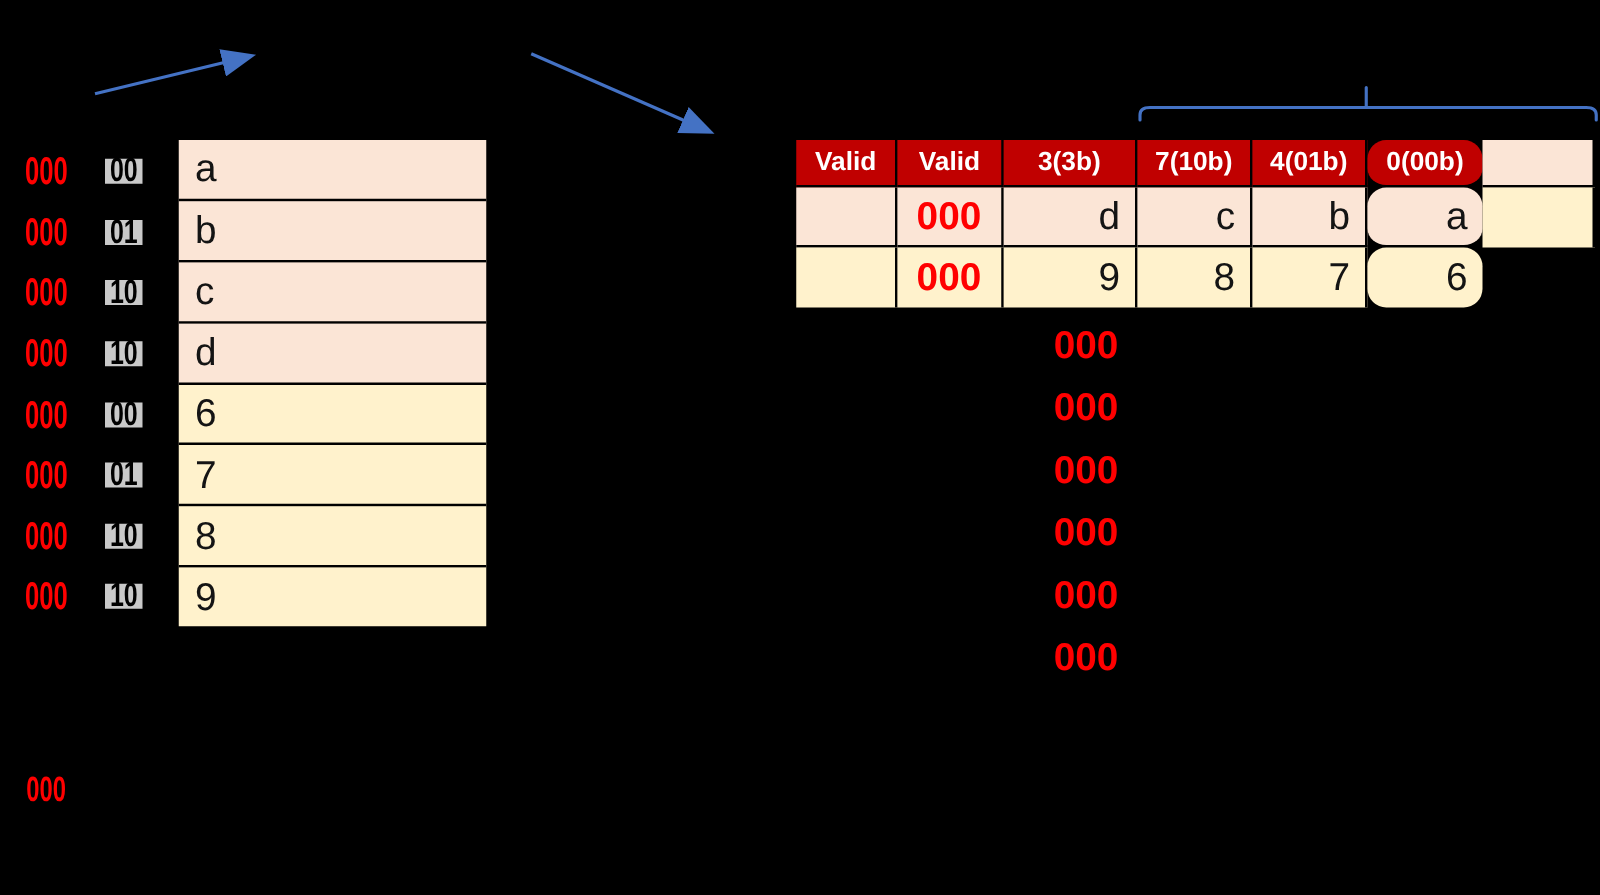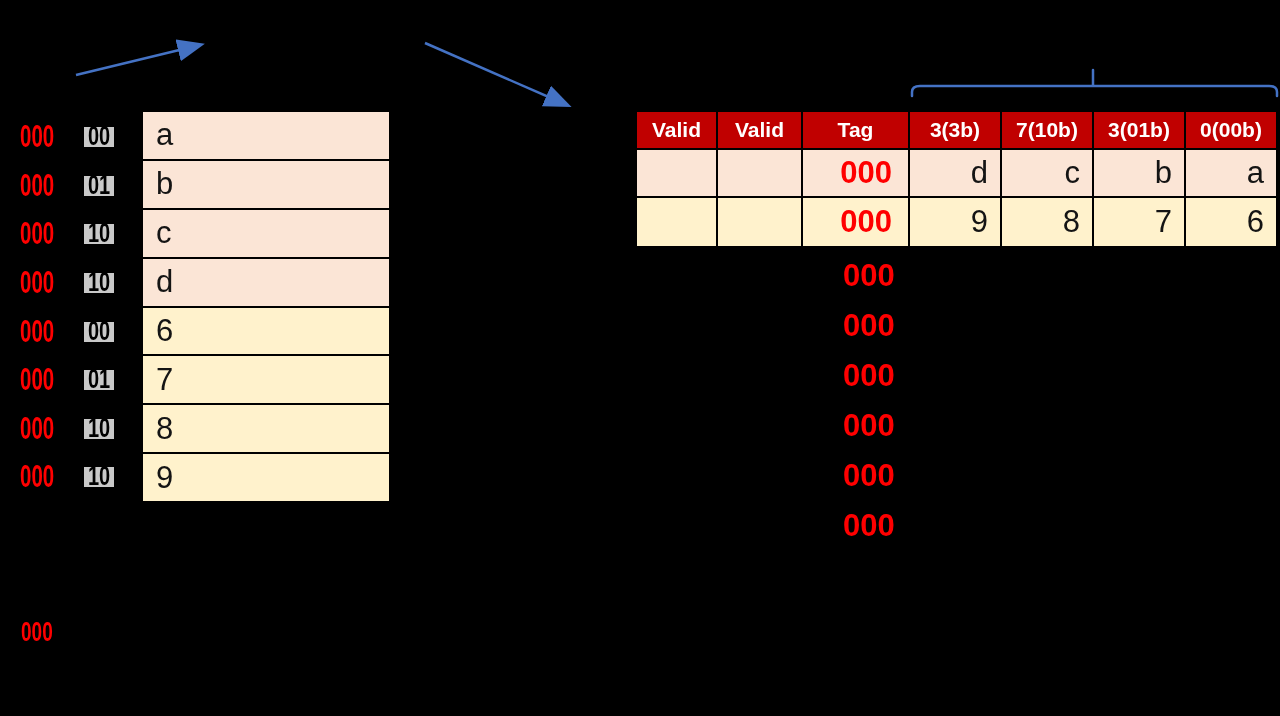--- a/index.html
+++ b/index.html
@@ -62,21 +62,21 @@
     grid-template-rows:38px 48px 48px;
     border:2px solid #000;
   }
   .cache-cell {
     border-right:2px solid #000;
     border-bottom:2px solid #000;
     box-sizing:border-box;
     display:flex; align-items:center; justify-content:center;
     overflow:hidden;
   }
-  .cache-cell.last-col  { border-right:none; }
+  .cache-cell.last-col  { border-right:none;border-radius:15px; }
   .cache-cell.last-row  { border-bottom:none; }
   .hdr-cell {
     background:#C00000; color:#FFFFFF;
     font-weight:bold; font-size:21px;
   }
   .tag-cell {
     justify-content:flex-end; padding-right:16px;
     color:#FF0000; font-weight:bold; font-size:31px;
   }
   .word-cell {
@@ -181,24 +181,23 @@
     </div>
   <div class="mem-row bg-yellow">
       <span>9</span>
     </div>
 </div>
 
 <div class="cache-table">
 
   <div class="cache-cell hdr-cell">Valid</div>
   <div class="cache-cell hdr-cell">Valid</div>
-  <div class="cache-cell hdr-cell">Tag</div>
   <div class="cache-cell hdr-cell">3(3b)</div>
   <div class="cache-cell hdr-cell">7(10b)</div>
-  <div class="cache-cell hdr-cell">3(01b)</div>
+  <div class="cache-cell hdr-cell">4(01b)</div>
   <div class="cache-cell hdr-cell last-col">0(00b)</div>
 
   <div class="cache-cell bg-peach"></div>
   <div class="cache-cell bg-peach"></div>
   <div class="cache-cell bg-peach tag-cell">000</div>
   <div class="cache-cell bg-peach word-cell">d</div>
   <div class="cache-cell bg-peach word-cell">c</div>
   <div class="cache-cell bg-peach word-cell">b</div>
   <div class="cache-cell bg-peach word-cell last-col">a</div>
 

